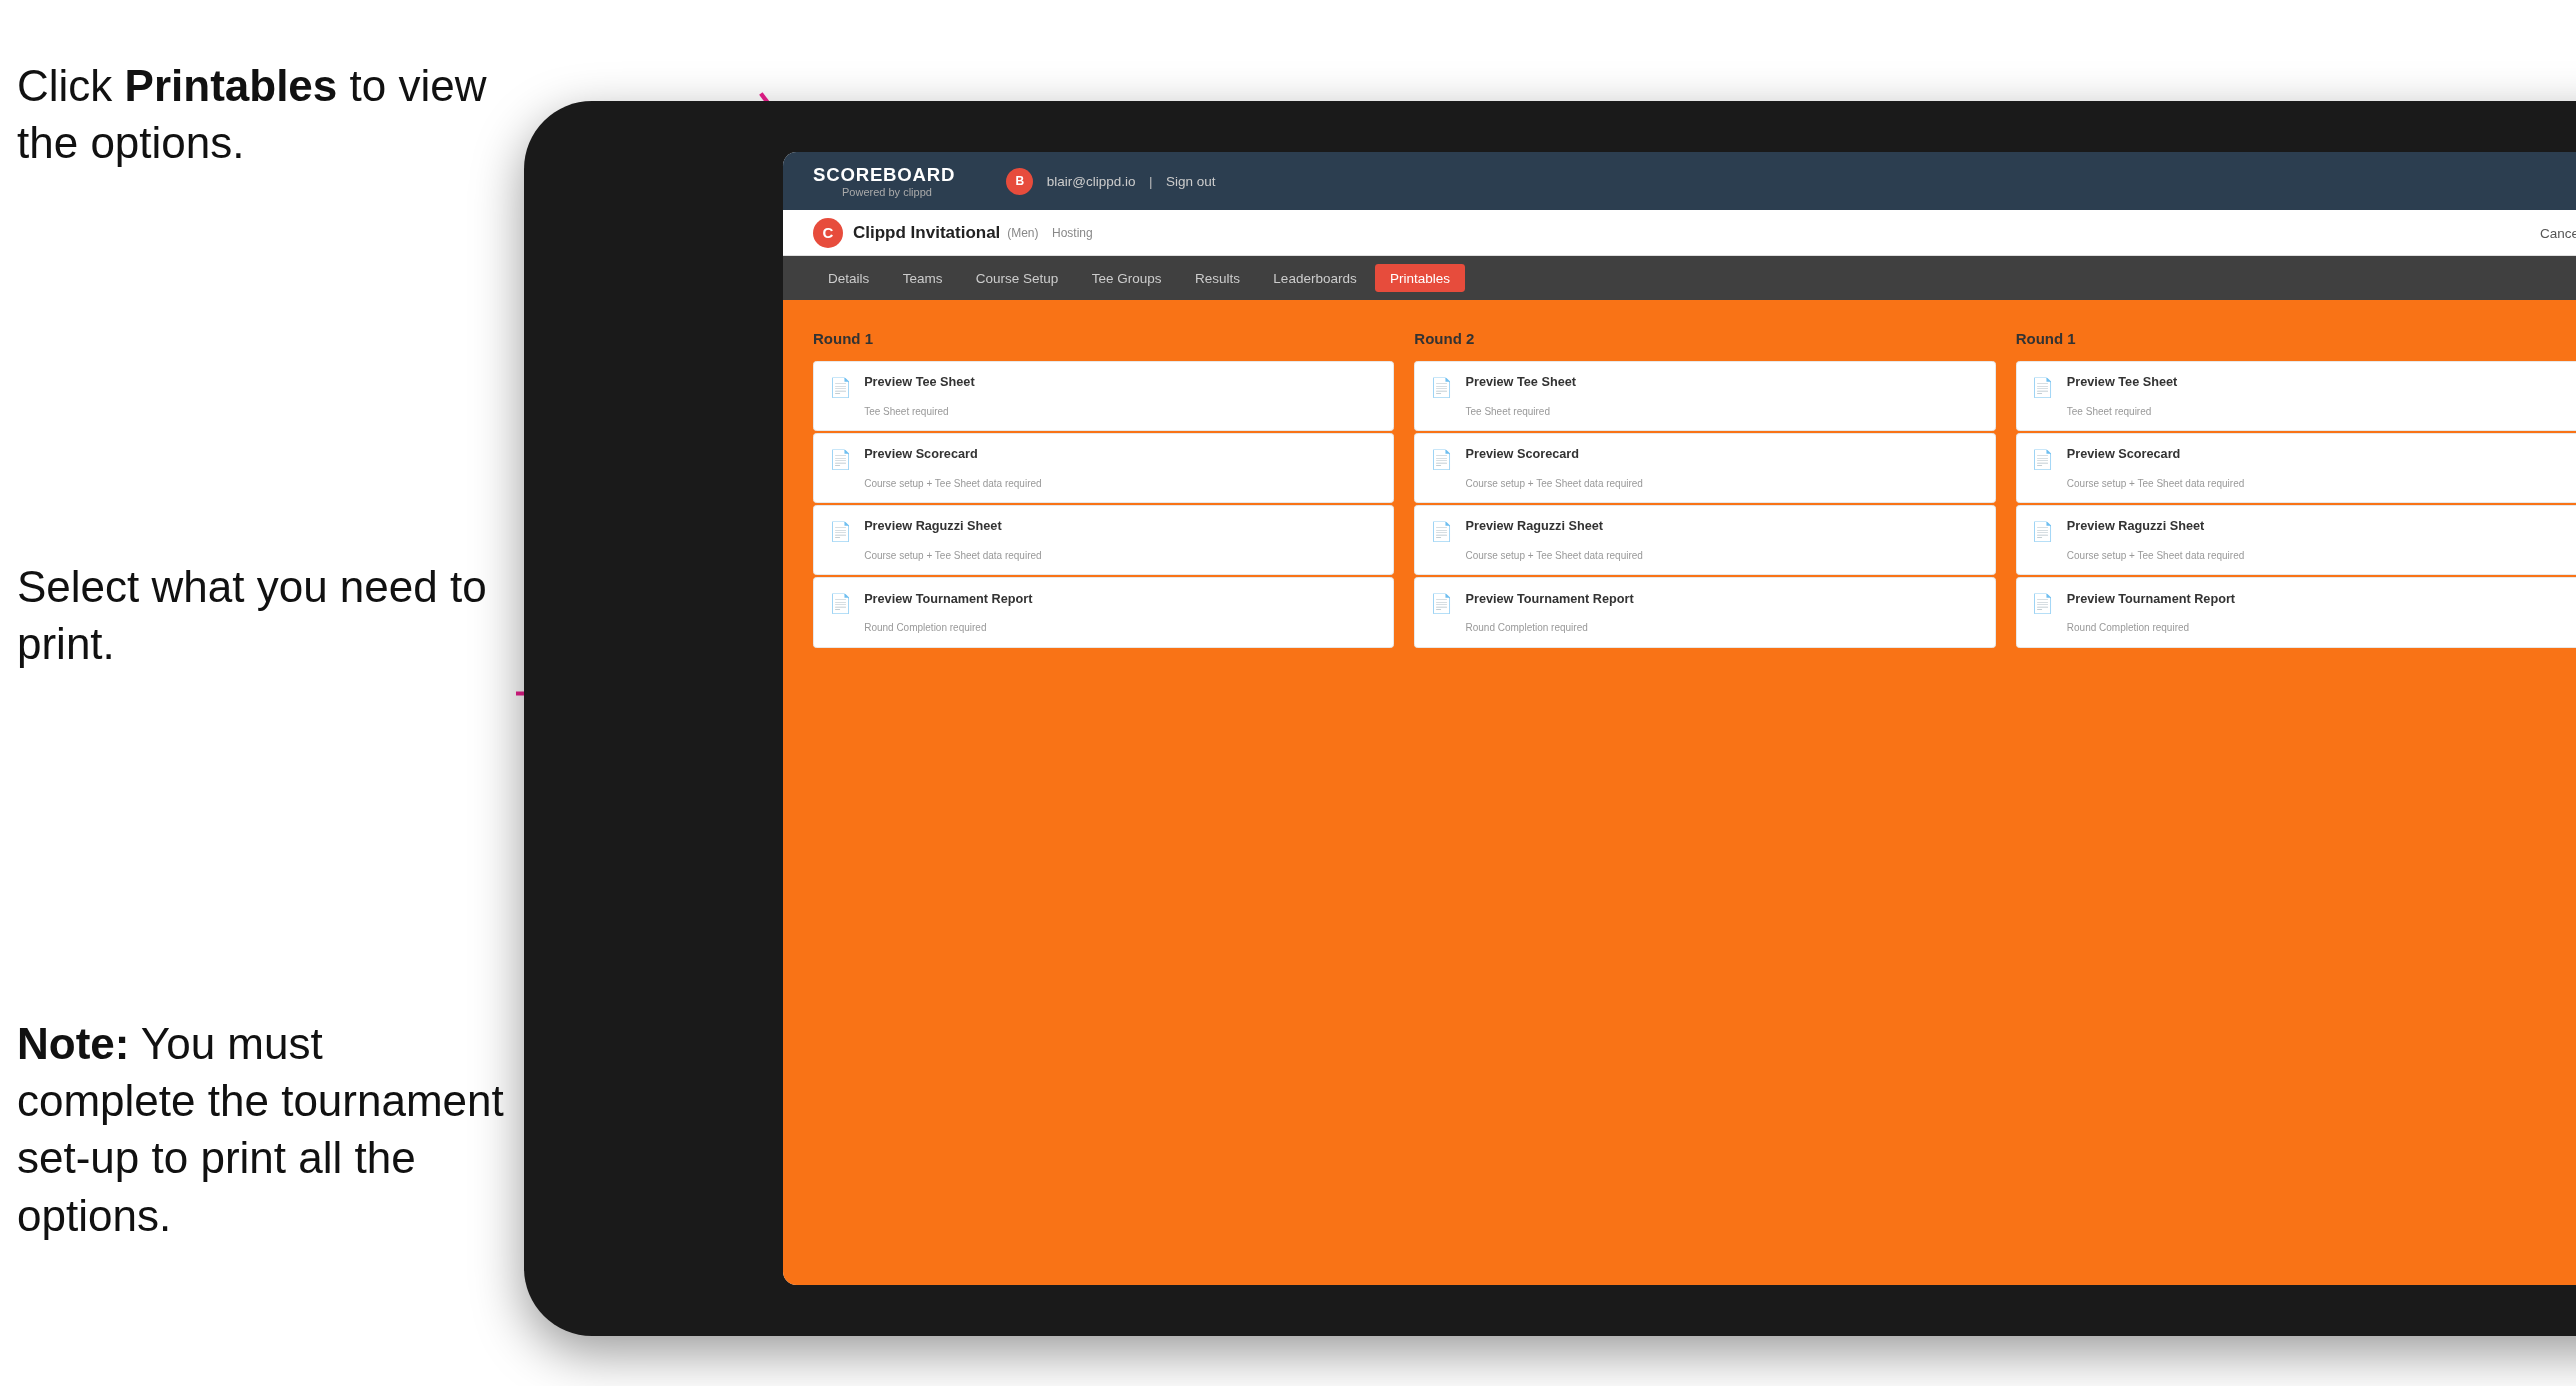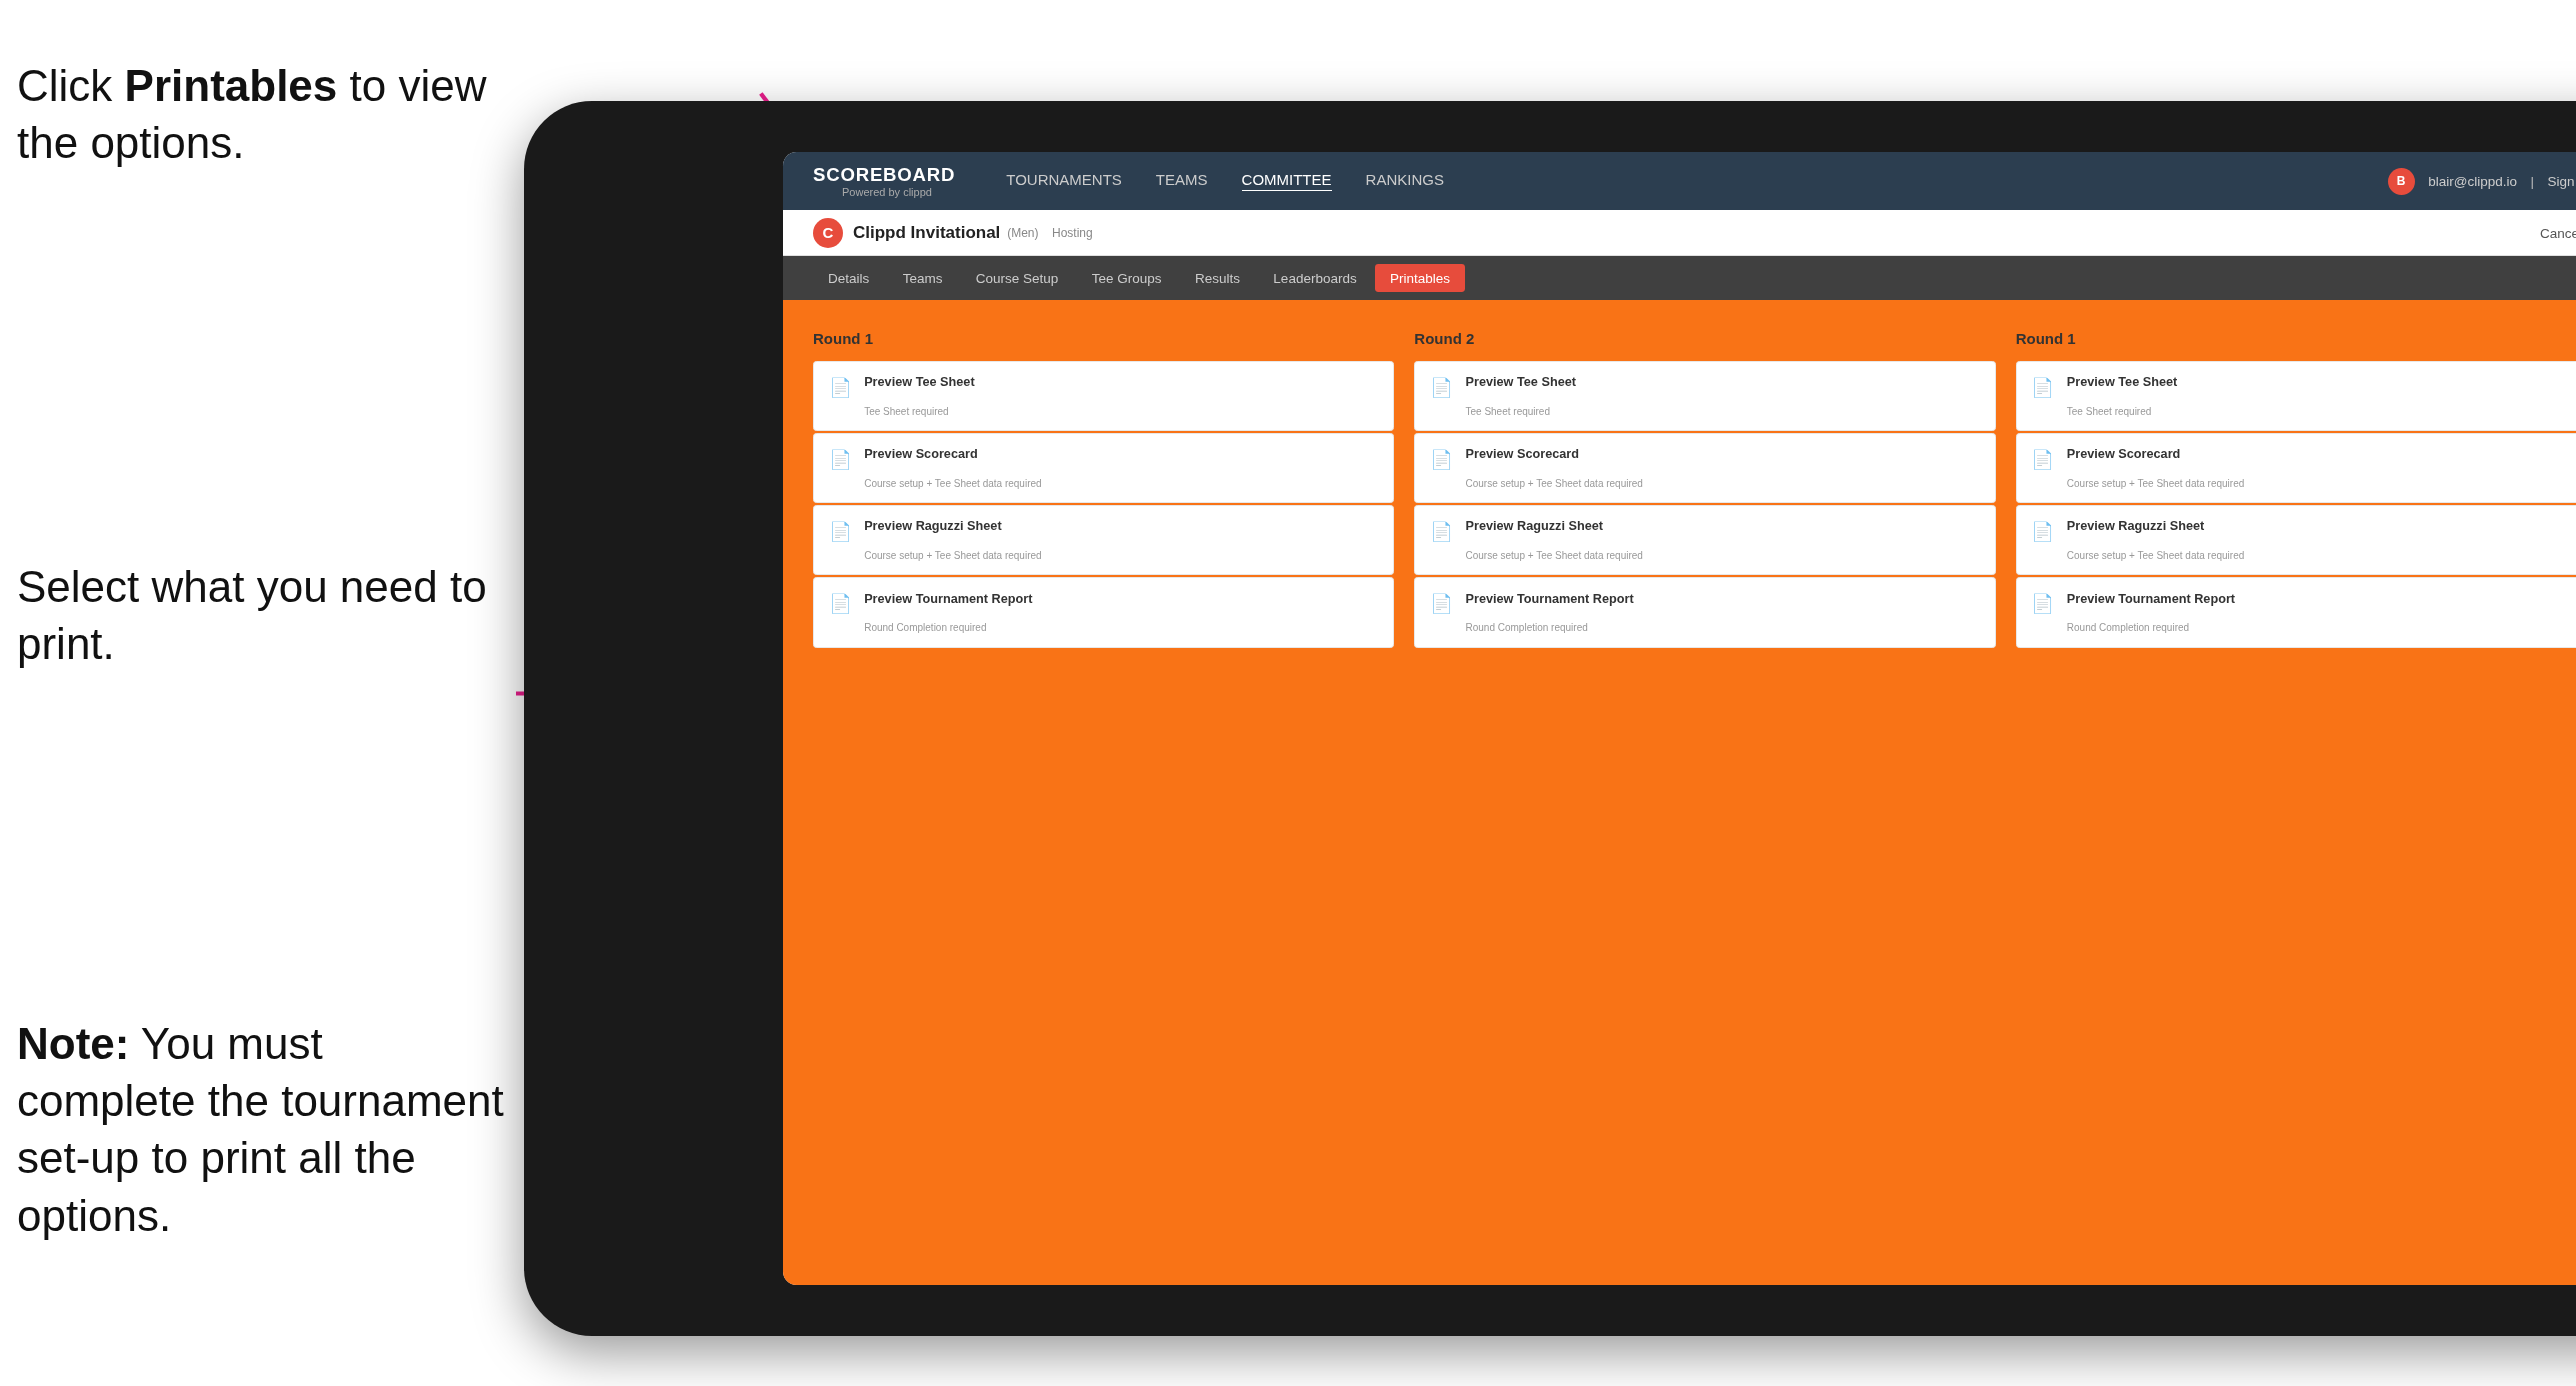--- a/index.html
+++ b/index.html
@@ -285,26 +285,20 @@
 </svg>
 
 <div class="tablet-frame">
   <div class="tablet-screen">
 
     <div class="top-nav">
       <div class="scoreboard-logo">
         <span class="scoreboard-title">SCOREBOARD</span>
         <span class="scoreboard-sub">Powered by clippd</span>
       </div>
-      <div class="nav-links">
-        <span class="nav-link">TOURNAMENTS</span>
-        <span class="nav-link">TEAMS</span>
-        <span class="nav-link active">COMMITTEE</span>
-        <span class="nav-link">RANKINGS</span>
-      </div>
       <div class="nav-user">
         <div class="nav-user-icon">B</div>
         <span>blair@clippd.io</span>
         <span style="color:#bbb">|</span>
         <span style="cursor:pointer;">Sign out</span>
       </div>
     </div>
 
     <div class="tournament-bar">
       <div class="tournament-logo">C</div>

